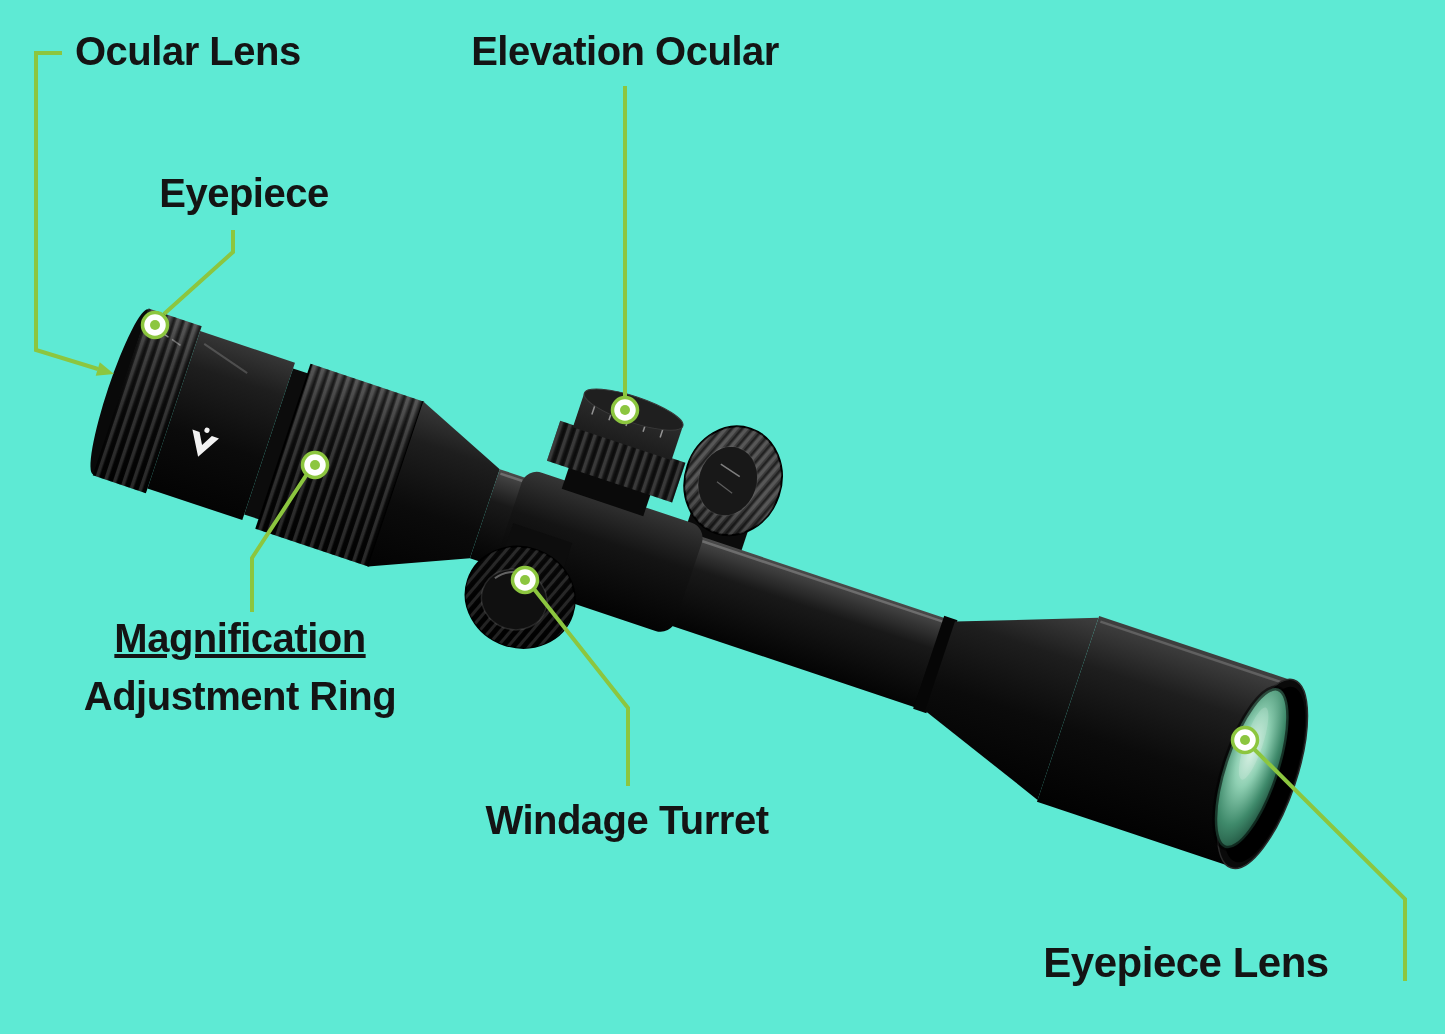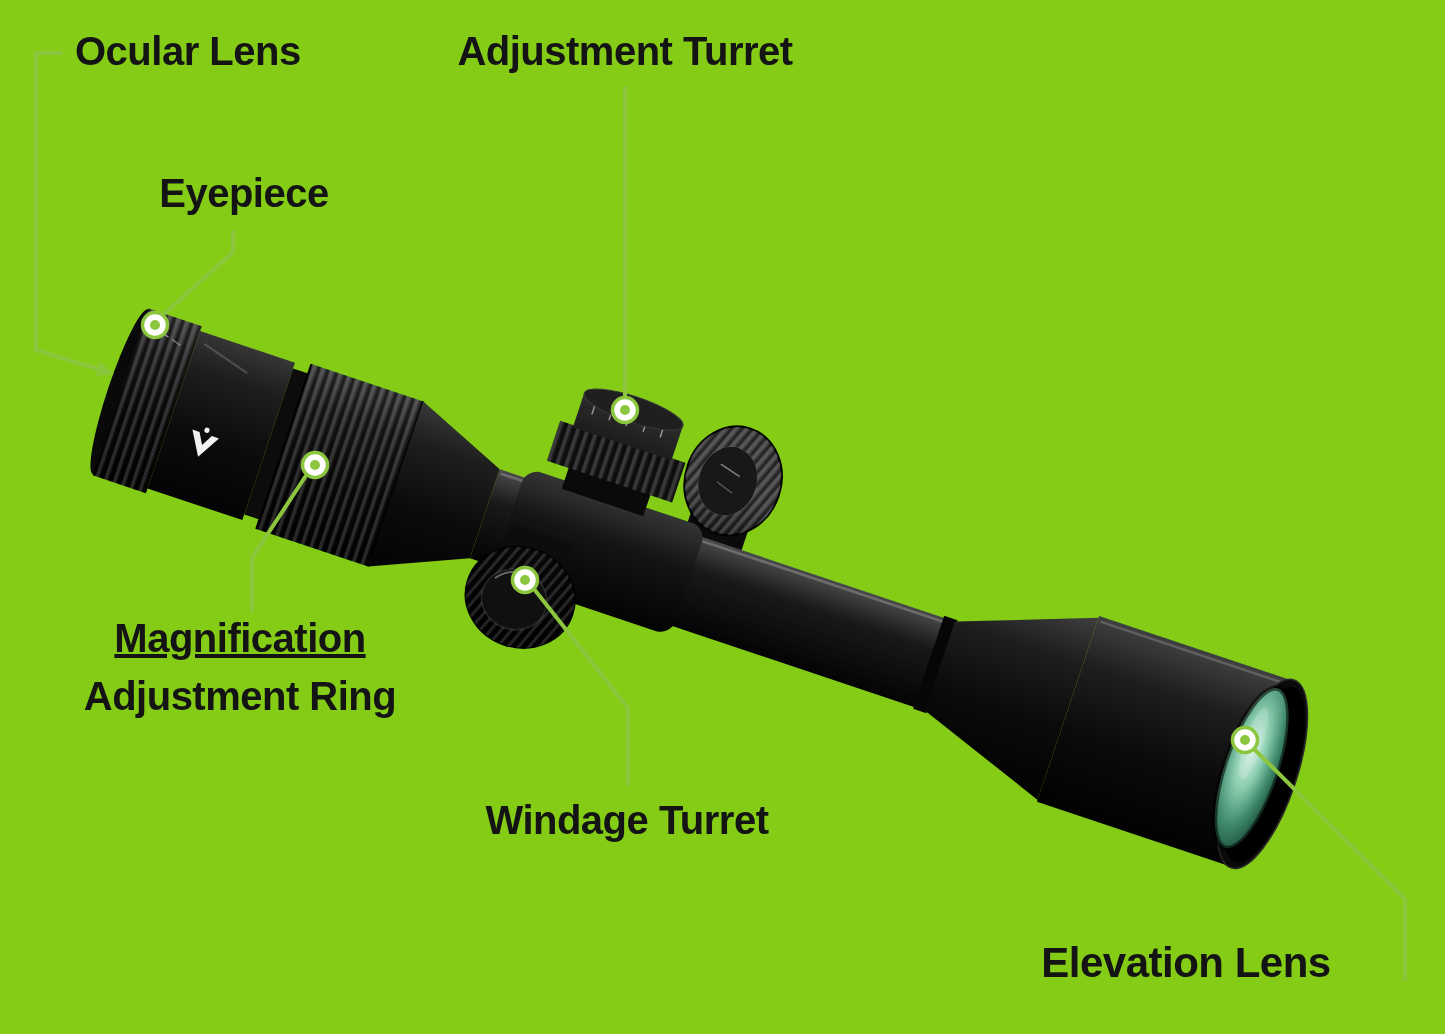--- a/index.html
+++ b/index.html
@@ -1,20 +1,20 @@
 <!DOCTYPE html>
 <html><head>
 <meta charset="utf-8">
 <title>Riflescope Parts Diagram</title>
 <style>
   html,body { margin:0; padding:0; background:#ffffff; }
   .stage {
     position:relative;
     width:1445px; height:1034px;
-    background:#84cc16;
+    background:#5eead4;
     overflow:hidden;
     font-family:"Liberation Sans", sans-serif;
   }
   .stage svg { position:absolute; left:0; top:0; }
   .lbl {
     position:absolute;
     font-weight:bold;
     font-size:40px;
     line-height:1;
     color:#141414;
@@ -177,21 +177,21 @@
         <circle cx="1245" cy="740" r="12.5" fill="#ffffff" stroke="#8CC63F" stroke-width="3.5"></circle>
         <circle cx="1245" cy="740" r="5" fill="#8CC63F"></circle>
       </g>
     </g>
   </svg>
 
   <div class="lbl" style="left:75px; top:31px;">Ocular Lens</div>
 
   <div class="lbl center" style="left:232px; top:173px;margin-left:12px;">Eyepiece</div>
 
-  <div class="lbl center" style="left:625px; top:31px;">Adjustment Turret</div>
+  <div class="lbl center" style="left:625px; top:31px;">Elevation Ocular</div>
 
   <div class="lbl center" style="left:240px; top:618px;text-decoration:underline;">Magnification</div>
   <div class="lbl center" style="left:240px; top:676px;">Adjustment Ring</div>
 
   <div class="lbl center" style="left:627px; top:800px;">Windage Turret</div>
 
-  <div class="lbl center big" style="left:1186px; top:942px;">Elevation Lens</div>
+  <div class="lbl center big" style="left:1186px; top:942px;">Eyepiece Lens</div>
 </div>
 
 </body></html>

